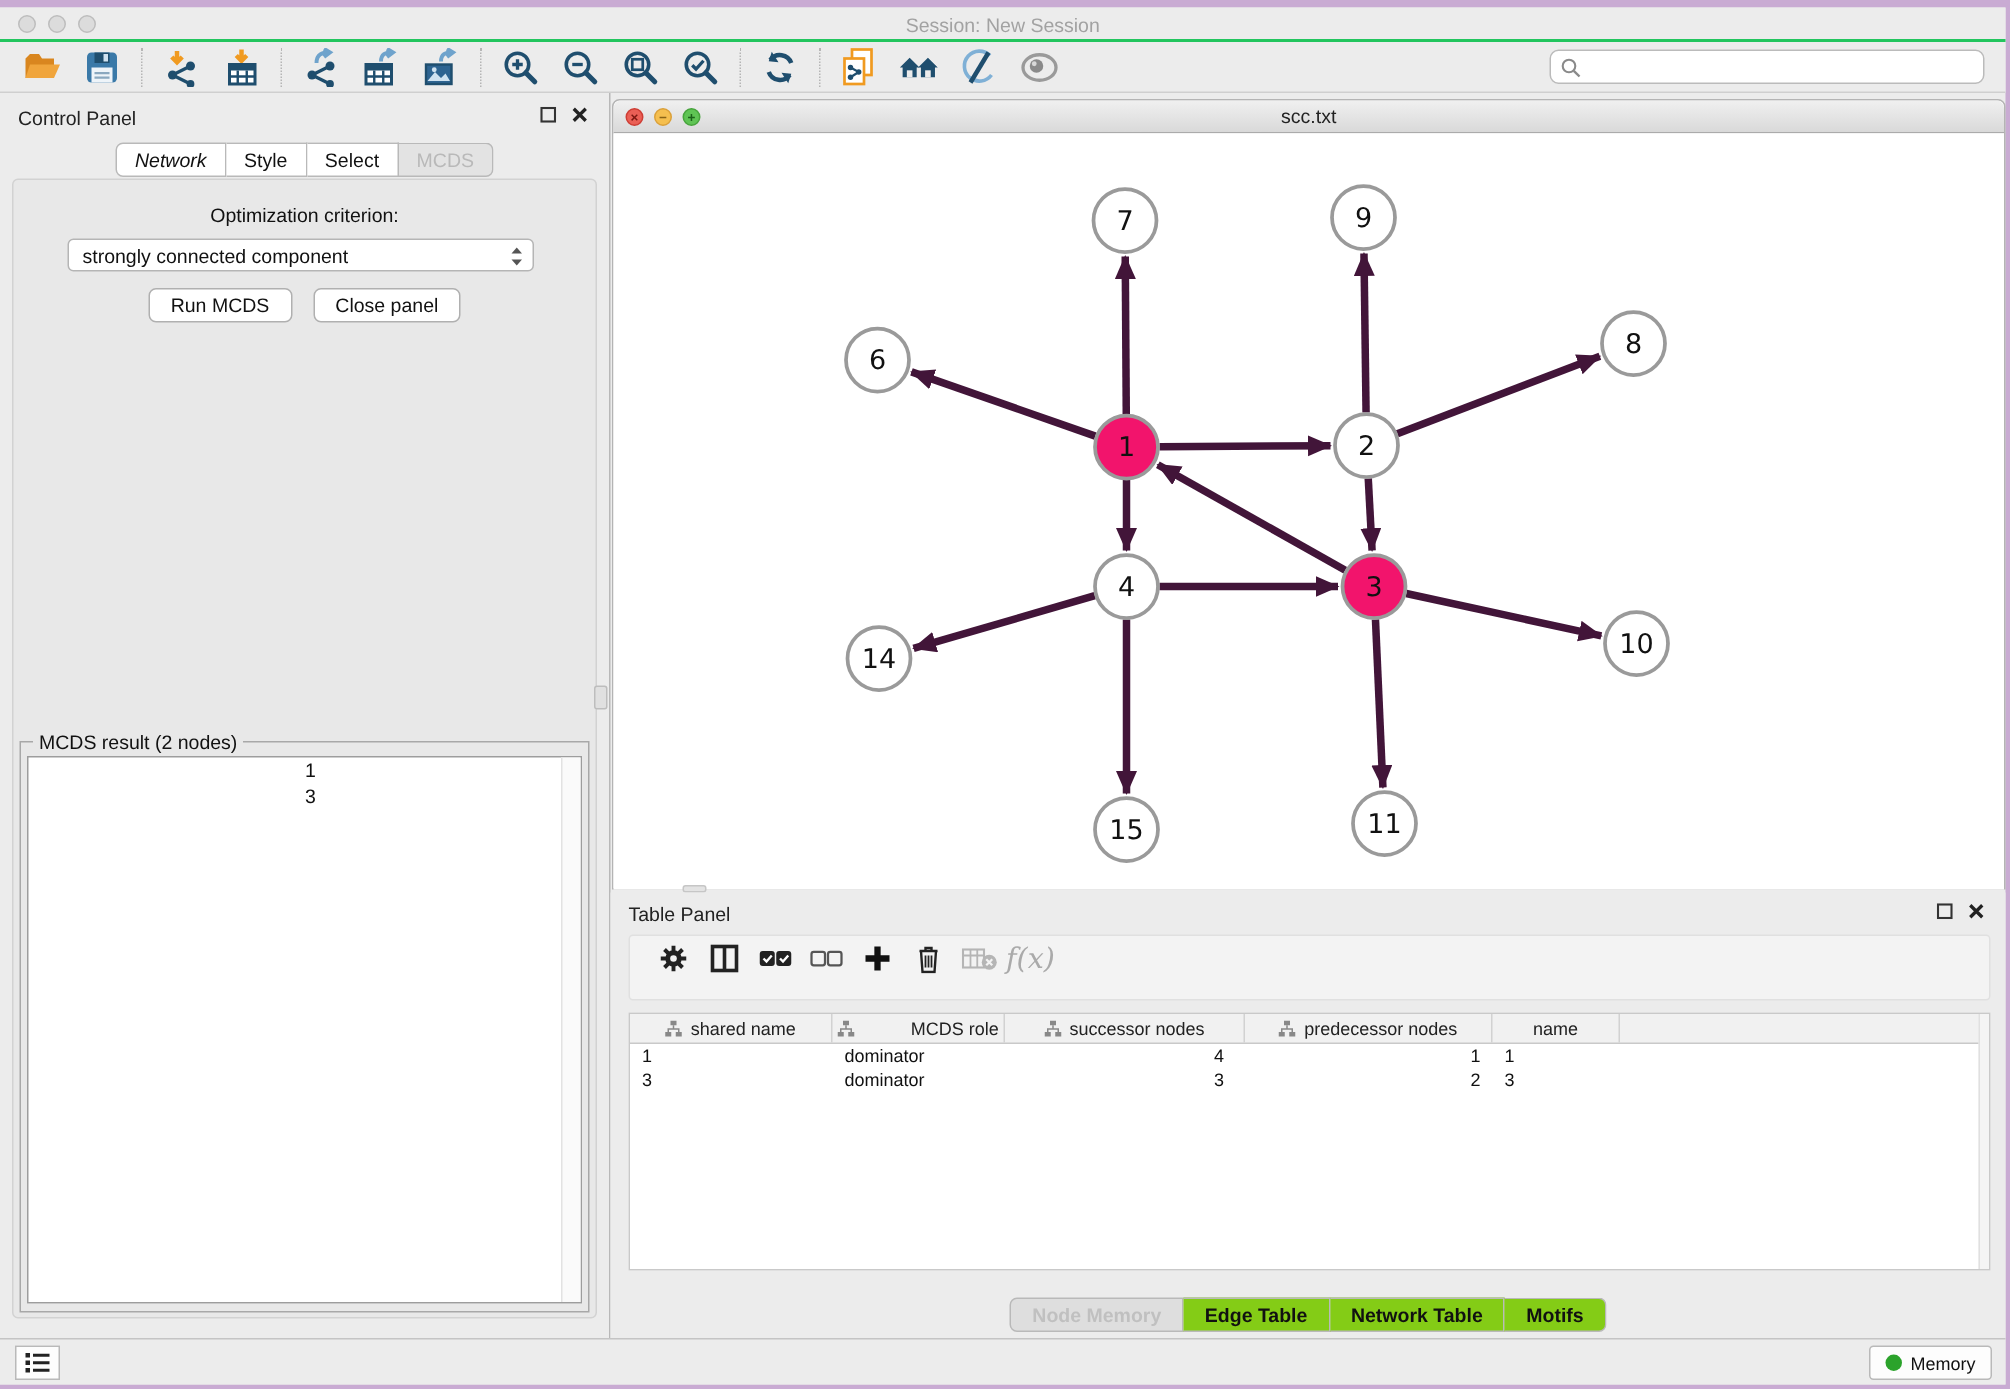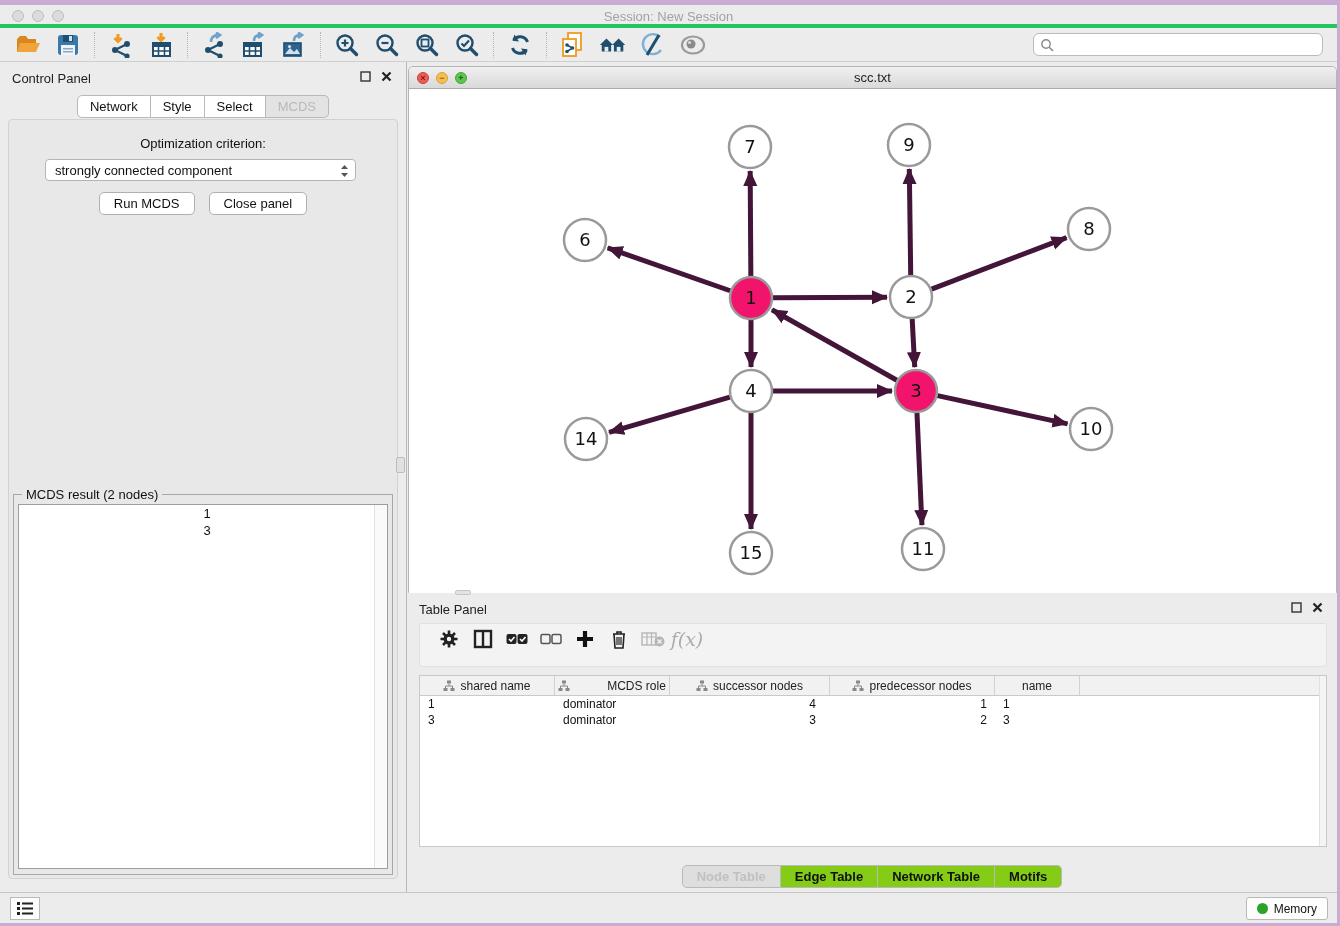--- a/index.html
+++ b/index.html
@@ -1,21 +1,21 @@
 <!DOCTYPE html>
 <html><head>
 <meta charset="utf-8">
 <style>
   * { margin:0; padding:0; box-sizing:border-box; }
   html,body { width:1340px; height:926px; }
   body { font-family:"Liberation Sans","DejaVu Sans",sans-serif; background:#c9abd3; position:relative; overflow:hidden; }
   .window { position:absolute; left:0; top:5px; width:1337px; height:918px; background:#ececec; }
 
   
-  .titlebar { position:absolute; left:0; top:0; width:100%; height:23px; background:#ececec; border-bottom:4px solid #22c55e; }
+  .titlebar { position:absolute; left:0; top:0; width:100%; height:23px; background:#ececec; border-bottom:2px solid #22c55e; }
   .tl-group { position:absolute; left:12px; top:5px; display:flex; gap:8px; }
   .tl { width:12px; height:12px; border-radius:50%; background:#dcdcdc; border:1px solid #bdbdbd; }
   .win-title { position:absolute; left:0; right:0; top:4px; text-align:center; font-size:13px; color:#a2a2a2; }
 
   
   .toolbar { position:absolute; left:0; top:23px; width:100%; height:34px; background:#ececec; border-bottom:1px solid #cfcfcf; display:flex; align-items:center; padding-left:8px; }
   .tbi { width:30px; height:28px; display:flex; align-items:center; justify-content:center; margin:0 5px; }
   .tb-sep { width:1px; height:26px; margin:0 6px; border-left:1px dotted #b5b5b5; }
   .searchbox { position:absolute; right:14px; top:5px; width:290px; height:23px; background:#fff; border:1px solid #bbb; border-radius:6px; display:flex; align-items:center; padding-left:6px; }
   .searchbox input { border:none; outline:none; flex:1; font-size:12px; background:transparent; margin-left:4px; }
@@ -25,21 +25,21 @@
   .vdivider { position:absolute; left:406px; top:0; width:1px; height:100%; background:#b8b8b8; }
   .grip-v { position:absolute; left:396px; top:395px; width:9px; height:16px; background:#e0e0e0; border:1px solid #bdbdbd; border-radius:2px; }
   .grip-h { position:absolute; left:455px; top:528px; width:16px; height:5px; background:#e3e3e3; border:1px solid #c6c6c6; border-radius:2px; }
 
   
   .cpanel { position:absolute; left:0; top:0; width:406px; height:100%; background:#ececec; }
   .cpanel-head { position:absolute; left:12px; top:9px; font-size:13px; color:#222; }
   .panel-btns { position:absolute; right:14px; top:9px; display:flex; gap:10px; align-items:center; }
   .ctabs { position:absolute; left:0; top:33px; width:100%; display:flex; justify-content:center; }
   .ctab { font-size:13px; padding:3px 12px; background:#fff; border:1px solid #b9b9b9; border-left:none; color:#111; }
-  .ctab:first-child { border-left:1px solid #b9b9b9; border-radius:5px 0 0 5px; }
+  .ctab:first-child { border-left:1px solid #b9b9b9; border-radius:5px 0 0 5px;font-style:italic; }
   .ctab:last-child { border-radius:0 5px 5px 0; }
   .ctab.active { background:#e3e3e3; color:#b9b9b9; }
   .cbody { position:absolute; left:8px; top:57px; width:390px; height:760px; background:#e8e8e8; border:1px solid #d2d2d2; border-radius:4px; }
   .opt-label { position:absolute; left:0; width:100%; top:16px; text-align:center; font-size:13px; color:#111; }
   .crit-select { position:absolute; left:36px; top:39px; width:311px; height:22px; background:#fff; border:1px solid #b5b5b5; border-radius:4px; font-size:13px; display:flex; align-items:center; padding-left:9px; color:#111; }
   .crit-chevrons { position:absolute; right:5px; top:3px; }
   .btn-row { position:absolute; left:0; top:72px; width:100%; display:flex; justify-content:center; gap:14px; }
   .mac-btn { background:#fff; border:1px solid #b0b0b0; border-radius:5px; font-size:13px; padding:3px 14px; color:#111; }
   .groupbox { position:absolute; left:4px; top:374px; width:380px; height:381px; border:1px solid #a8a8a8;text-align:center; }
   .groupbox-label { position:absolute; left:8px; top:-8px; background:#e8e8e8; padding:0 4px; font-size:13px; color:#111; }
@@ -481,21 +481,21 @@
           <div class="td" style="width:135px; padding-left:8px;">3</div>
           <div class="td" style="width:115px; padding-left:8px;">dominator</div>
           <div class="td num-r" style="width:160px; padding-right:14px;">3</div>
           <div class="td num-r" style="width:165px; padding-right:8px;">2</div>
           <div class="td" style="width:85px; padding-left:8px;">3</div>
         </div>
         <div class="t-scroll"></div>
       </div>
 
       <div class="ttabs">
-        <div class="ttab active">Node Table</div>
+        <div class="ttab active">Node Memory</div>
         <div class="ttab">Edge Table</div>
         <div class="ttab">Network Table</div>
         <div class="ttab">Motifs</div>
       </div>
     </div>
   </div>
 
   <div class="statusbar">
     <div class="status-left-btn">
       <svg width="18" height="15" viewBox="0 0 18 15">

